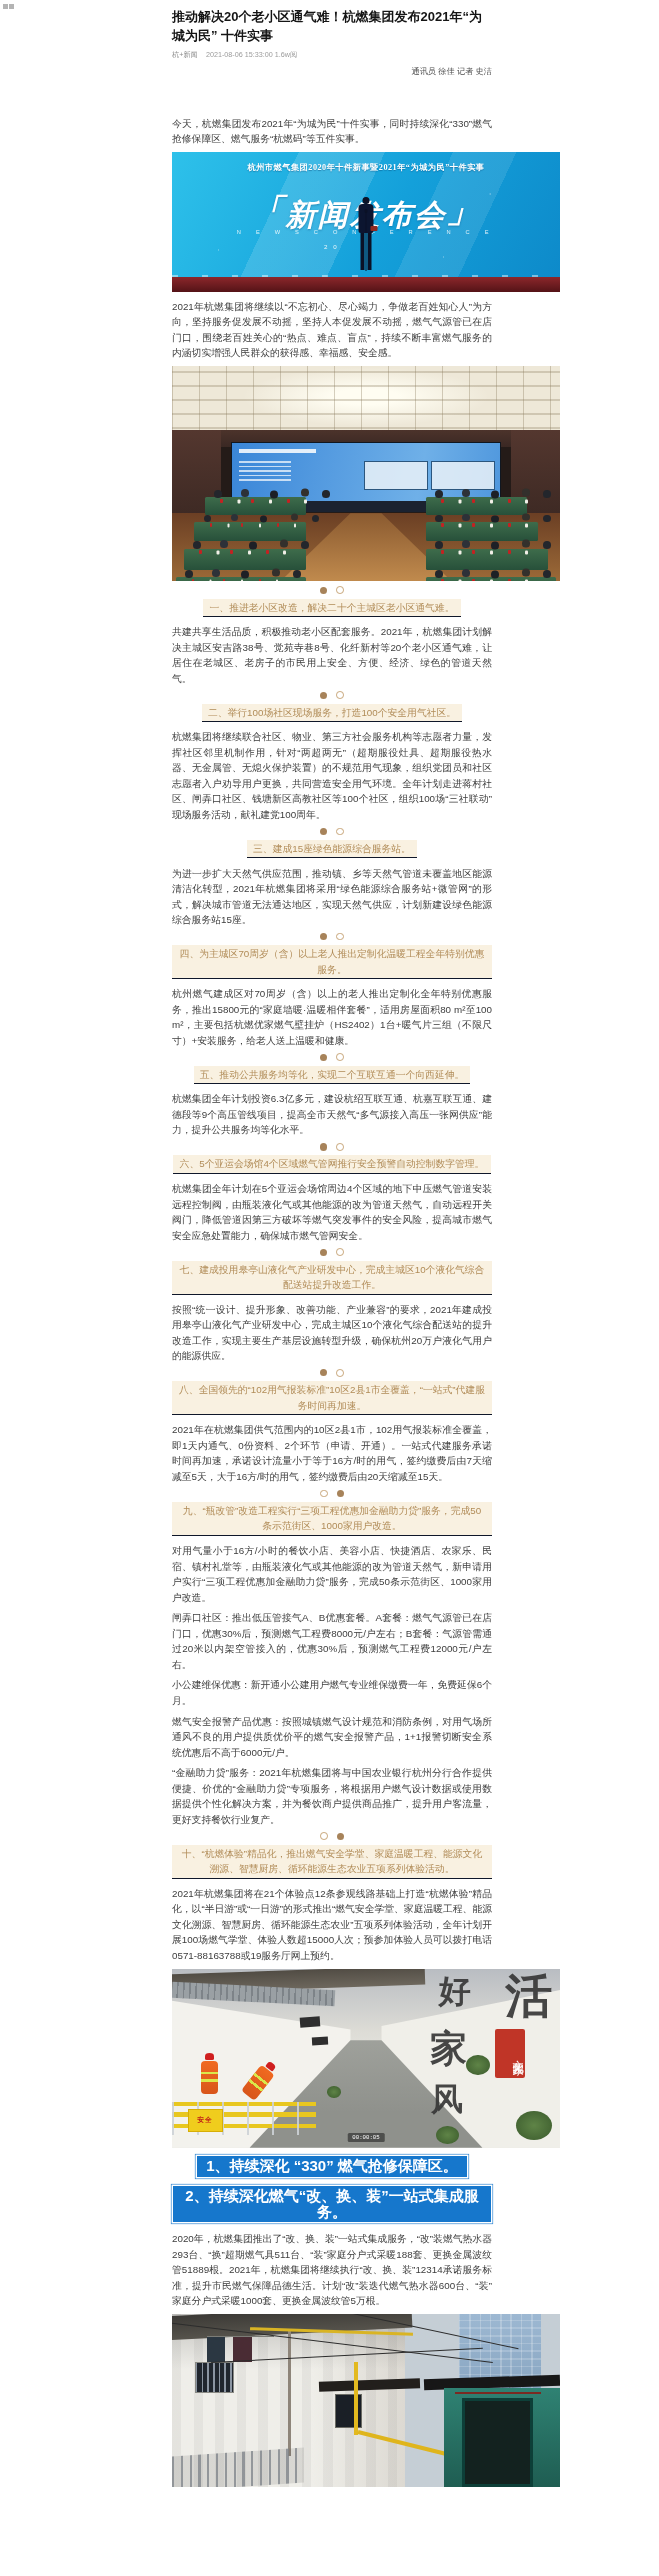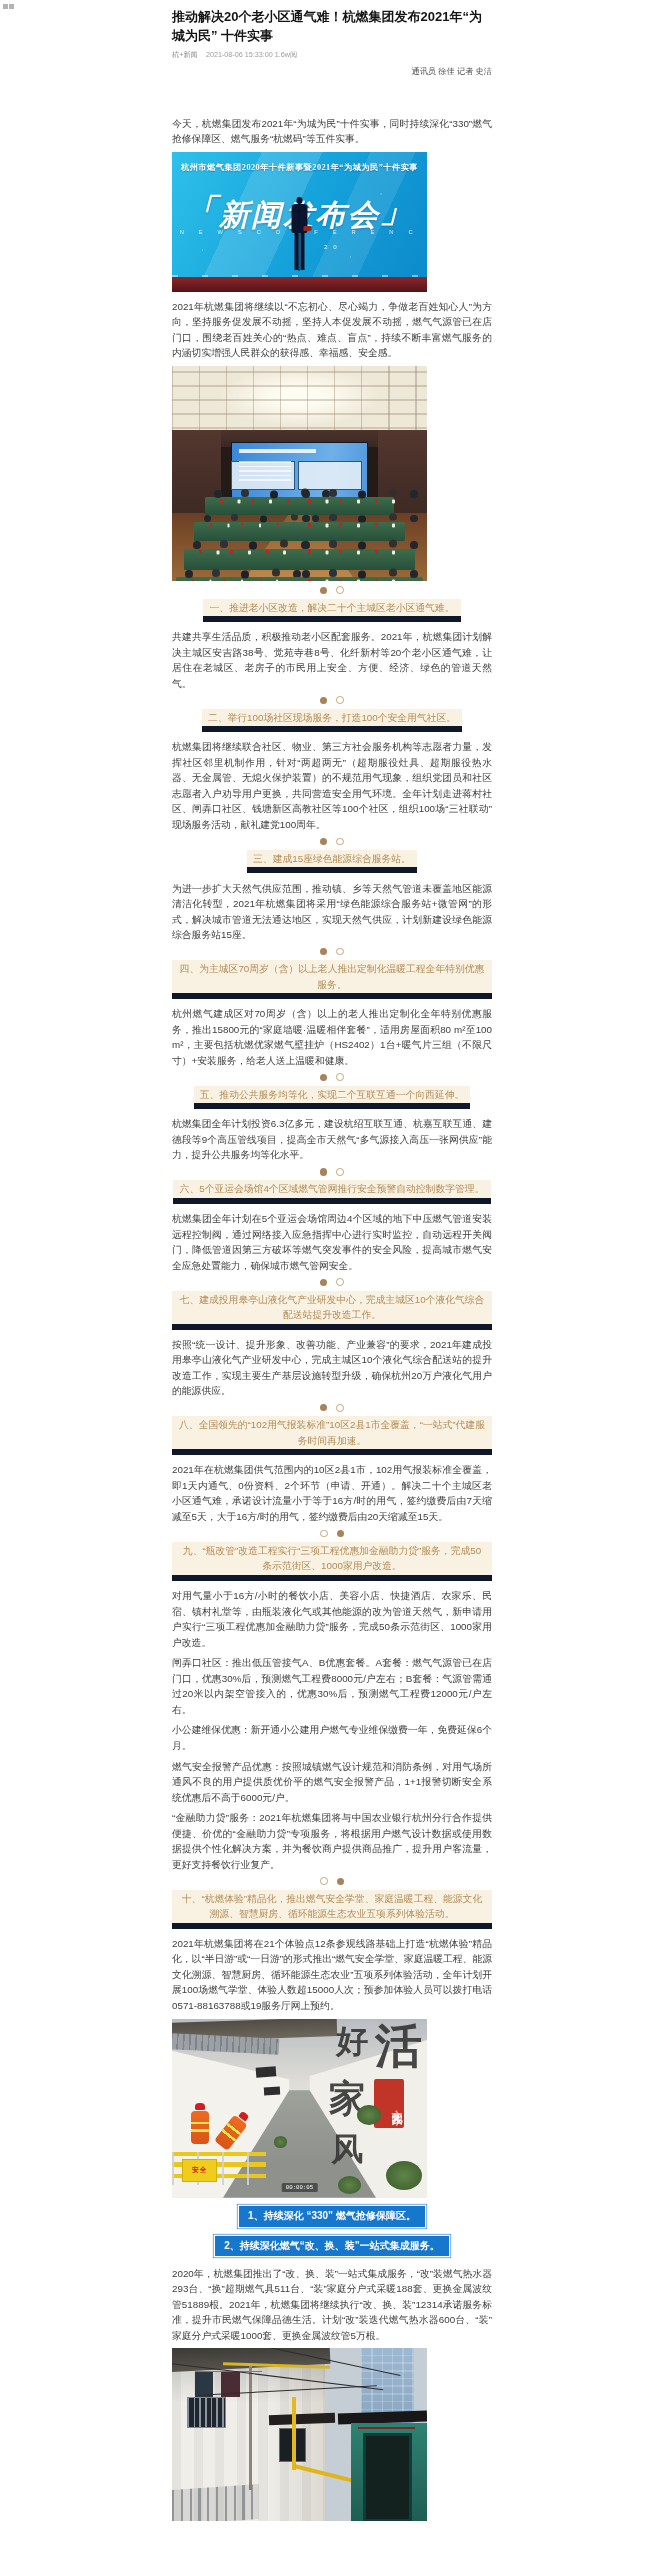--- a/index.html
+++ b/index.html
@@ -12,25 +12,25 @@
   .meta{font-size:7.2px;color:#9b9b9b;margin:0 0 5.2px;}
   .meta .src{color:#8c8c8c;margin-right:8.2px;}
   .byline{text-align:right;font-size:8.2px;color:#4d4d4d;}
   .pre-gap{height:39px;}
   .body-p{font-size:9.8px;line-height:15.5px;color:#3d3d3d;text-align:justify;margin:0 0 5.2px;}
   .dots{text-align:center;margin:4.1px 0;height:8.2px;line-height:8.2px;}
   .dot{display:inline-block;border-radius:50%;margin:0 4.6px;vertical-align:middle;}
   .dot-filled{width:7.2px;height:7.2px;background:#a7835a;}
   .dot-outline{width:5.7px;height:5.7px;border:1px solid #c7a578;background:#fff;}
   .sec-bar{display:table;margin:0 auto 7.2px;background:#f9f1e1;color:#b18c58;font-size:9.8px;line-height:15.5px;
-           padding:1px 6.2px;text-align:center;border-bottom:6px solid #0f172a;max-width:100%;}
+           padding:1px 6.2px;text-align:center;border-bottom:1px solid #0f172a;max-width:100%;}
   .blue-wrap{margin:8.2px 0 9.3px;text-align:center;}
-  .blue-bar{display:inline-block;background:#1677cc;color:#fff;font-weight:700;font-size:10px;line-height:15.5px;
+  .blue-bar{display:inline-block;background:#1677cc;color:#fff;font-weight:700;font-size:15px;line-height:15.5px;
             padding:2.6px 9.3px;box-shadow:0 0 0 1.5px #fff,0 0 0 2.1px #1677cc;max-width:299px;}
-  .fig{position:relative;width:255px;overflow:hidden;margin:4.1px 0 7.2px;}
+  .fig{position:relative;width:388px;overflow:hidden;margin:4.1px 0 7.2px;}
   
   .img1{height:140px;background:linear-gradient(120deg,#2ec1ea,#14a0da 55%,#0d89c9);}
   .i1-beams{position:absolute;inset:0;background:
     linear-gradient(115deg,transparent 28%,rgba(255,255,255,.14) 28% 47%,transparent 47% 62%,rgba(255,255,255,.10) 62% 76%,transparent 76%),
     radial-gradient(circle at 12% 70%,rgba(255,255,255,.25) 0.5px,transparent 1px),
     radial-gradient(circle at 82% 30%,rgba(255,255,255,.3) 0.5px,transparent 1px),
     radial-gradient(circle at 70% 75%,rgba(255,255,255,.25) 0.5px,transparent 1px);}
   .i1-banner{position:absolute;top:10.3px;left:0;right:0;text-align:center;color:#fff;font-size:8.2px;font-weight:700;
              letter-spacing:0.5px;font-family:"Liberation Serif","DejaVu Serif",serif;text-shadow:0 0.5px 1px rgba(0,60,110,.4);}
   .i1-headline{position:absolute;top:37px;left:0;right:0;text-align:center;color:#fff;font-size:30px;font-weight:700;
@@ -231,27 +231,27 @@
         <div class="sec-bar">三、建成15座绿色能源综合服务站。</div>
         <p class="body-p">为进一步扩大天然气供应范围，推动镇、乡等天然气管道未覆盖地区能源清洁化转型，2021年杭燃集团将采用“绿色能源综合服务站+微管网”的形式，解决城市管道无法通达地区，实现天然气供应，计划新建设绿色能源综合服务站15座。</p>
         <div class="dots"><span class="dot dot-filled"></span><span class="dot dot-outline"></span></div>
         <div class="sec-bar">四、为主城区70周岁（含）以上老人推出定制化温暖工程全年特别优惠服务。</div>
         <p class="body-p">杭州燃气建成区对70周岁（含）以上的老人推出定制化全年特别优惠服务，推出15800元的“家庭墙暖·温暖相伴套餐”，适用房屋面积80 m²至100 m²，主要包括杭燃优家燃气壁挂炉（HS2402）1台+暖气片三组（不限尺寸）+安装服务，给老人送上温暖和健康。</p>
         <div class="dots"><span class="dot dot-filled"></span><span class="dot dot-outline"></span></div>
         <div class="sec-bar">五、推动公共服务均等化，实现二个互联互通一个向西延伸。</div>
         <p class="body-p">杭燃集团全年计划投资6.3亿多元，建设杭绍互联互通、杭嘉互联互通、建德段等9个高压管线项目，提高全市天然气“多气源接入高压一张网供应”能力，提升公共服务均等化水平。</p>
         <div class="dots"><span class="dot dot-filled"></span><span class="dot dot-outline"></span></div>
         <div class="sec-bar">六、5个亚运会场馆4个区域燃气管网推行安全预警自动控制数字管理。</div>
-        <p class="body-p">杭燃集团全年计划在5个亚运会场馆周边4个区域的地下中压燃气管道安装远程控制阀，通过网络接入应急指挥中心进行实时监控，自动远程开关阀门，降低管道因第三方破坏等燃气突发事件的安全风险，提高城市燃气安全应急处置能力，确保城市燃气管网安全。</p>
+        <p class="body-p">杭燃集团全年计划在5个亚运会场馆周边4个区域的地下中压燃气管道安装远程控制阀，由瓶装液化气或其他能源的改为管道天然气，自动远程开关阀门，降低管道因第三方破坏等燃气突发事件的安全风险，提高城市燃气安全应急处置能力，确保城市燃气管网安全。</p>
         <div class="dots"><span class="dot dot-filled"></span><span class="dot dot-outline"></span></div>
         <div class="sec-bar">七、建成投用皋亭山液化气产业研发中心，完成主城区10个液化气综合配送站提升改造工作。</div>
         <p class="body-p">按照“统一设计、提升形象、改善功能、产业兼容”的要求，2021年建成投用皋亭山液化气产业研发中心，完成主城区10个液化气综合配送站的提升改造工作，实现主要生产基层设施转型升级，确保杭州20万户液化气用户的能源供应。</p>
         <div class="dots"><span class="dot dot-filled"></span><span class="dot dot-outline"></span></div>
         <div class="sec-bar">八、全国领先的“102用气报装标准”10区2县1市全覆盖，“一站式”代建服务时间再加速。</div>
-        <p class="body-p">2021年在杭燃集团供气范围内的10区2县1市，102用气报装标准全覆盖，即1天内通气、0份资料、2个环节（申请、开通）。解决二十个主城区老小区通气难，承诺设计流量小于等于16方/时的用气，签约缴费后由7天缩减至5天，大于16方/时的用气，签约缴费后由20天缩减至15天。</p>
+        <p class="body-p">2021年在杭燃集团供气范围内的10区2县1市，102用气报装标准全覆盖，即1天内通气、0份资料、2个环节（申请、开通）。一站式代建服务承诺时间再加速，承诺设计流量小于等于16方/时的用气，签约缴费后由7天缩减至5天，大于16方/时的用气，签约缴费后由20天缩减至15天。</p>
         <div class="dots"><span class="dot dot-outline"></span><span class="dot dot-filled"></span></div>
         <div class="sec-bar">九、“瓶改管”改造工程实行“三项工程优惠加金融助力贷”服务，完成50条示范街区、1000家用户改造。</div>
         <p class="body-p">对用气量小于16方/小时的餐饮小店、美容小店、快捷酒店、农家乐、民宿、镇村礼堂等，由瓶装液化气或其他能源的改为管道天然气，新申请用户实行“三项工程优惠加金融助力贷”服务，完成50条示范街区、1000家用户改造。</p>
         <p class="body-p">闸弄口社区：推出低压管接气A、B优惠套餐。A套餐：燃气气源管已在店门口，优惠30%后，预测燃气工程费8000元/户左右；B套餐：气源管需通过20米以内架空管接入的，优惠30%后，预测燃气工程费12000元/户左右。</p>
         <p class="body-p">小公建维保优惠：新开通小公建用户燃气专业维保缴费一年，免费延保6个月。</p>
         <p class="body-p">燃气安全报警产品优惠：按照城镇燃气设计规范和消防条例，对用气场所通风不良的用户提供质优价平的燃气安全报警产品，1+1报警切断安全系统优惠后不高于6000元/户。</p>
         <p class="body-p">“金融助力贷”服务：2021年杭燃集团将与中国农业银行杭州分行合作提供便捷、价优的“金融助力贷”专项服务，将根据用户燃气设计数据或使用数据提供个性化解决方案，并为餐饮商户提供商品推广，提升用户客流量，更好支持餐饮行业复产。</p>
         <div class="dots"><span class="dot dot-outline"></span><span class="dot dot-filled"></span></div>
         <div class="sec-bar">十、“杭燃体验”精品化，推出燃气安全学堂、家庭温暖工程、能源文化溯源、智慧厨房、循环能源生态农业五项系列体验活动。</div>
         <p class="body-p">2021年杭燃集团将在21个体验点12条参观线路基础上打造“杭燃体验”精品化，以“半日游”或“一日游”的形式推出“燃气安全学堂、家庭温暖工程、能源文化溯源、智慧厨房、循环能源生态农业”五项系列体验活动，全年计划开展100场燃气学堂、体验人数超15000人次；预参加体验人员可以拨打电话0571-88163788或19服务厅网上预约。</p>

